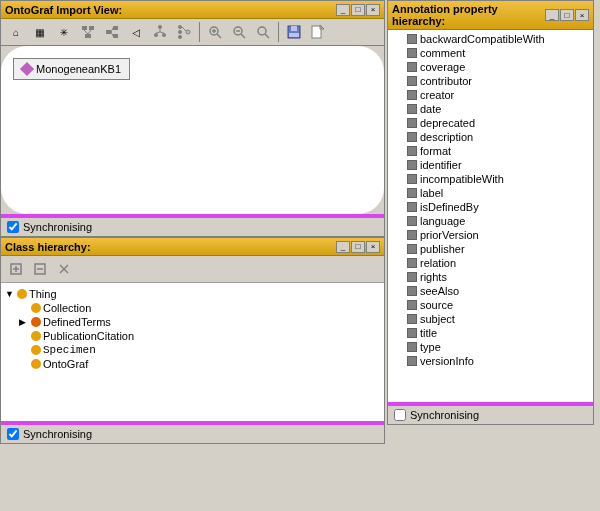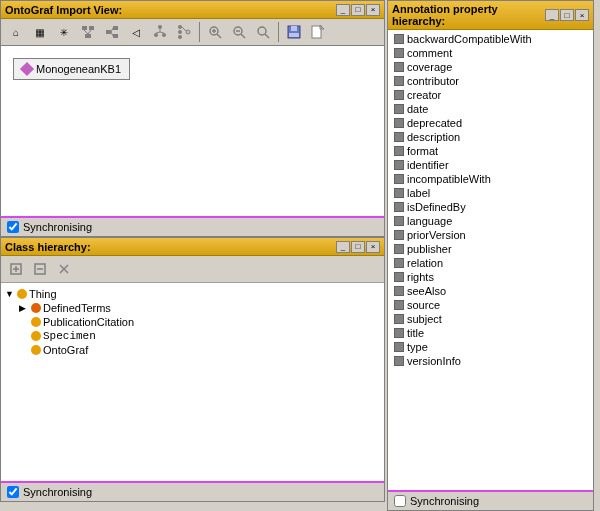--- a/index.html
+++ b/index.html
@@ -18,27 +18,27 @@
     
     .panel {
       display: flex;
       flex-direction: column;
       border: 1px solid #808080;
       background: #d4d0c8;
     }
 
     .left-panel {
       width: 385px;
-      height: 502px;
+      height: 444px;
       flex-shrink: 0;
     }
 
     .right-panel {
       width: 207px;
-      height: 511px;
+      height: 425px;
       flex-shrink: 0;
     }
 
     
     .title-bar {
       background: linear-gradient(to bottom, #f0c040, #d4a010);
       padding: 2px 4px;
       display: flex;
       align-items: center;
       justify-content: space-between;
@@ -100,20 +100,21 @@
       background: #808080;
       margin: 0 2px;
     }
 
     
     .content-area {
       flex: 1;
       background: #ffffff;
       overflow: auto;
       padding: 8px;
+      border-radius: 26px;
     }
 
     
     .kb-node {
       display: inline-flex;
       align-items: center;
       gap: 4px;
       border: 1px solid #808080;
       background: #f0f0f0;
       padding: 4px 8px;
@@ -128,21 +129,21 @@
       flex-shrink: 0;
     }
 
     
     .sync-row {
       padding: 3px 6px;
       display: flex;
       align-items: center;
       gap: 4px;
       background: #d4d0c8;
-      border-top: 2px solid #d946ef;
+      border-top: 4px solid #d946ef;
     }
 
     .sync-row input[type="checkbox"] {
       width: 12px;
       height: 12px;
     }
 
     
     .sub-panel {
       display: flex;
@@ -211,20 +212,21 @@
       padding: 2px 0;
     }
 
     .annotation-item {
       display: flex;
       align-items: center;
       gap: 3px;
       padding: 1px 6px;
       font-size: 11px;
       color: #000;
+      margin-left: 13px;
     }
 
     .annot-icon {
       width: 10px;
       height: 10px;
       background: #808080;
       border: 1px solid #606060;
       flex-shrink: 0;
     }
 
@@ -394,20 +396,25 @@
       </div>
 
       <div class="tree-area">
 
         <div class="tree-item">
           <span class="tree-arrow">▼</span>
           <div class="circle-yellow"></div>
           <span class="tree-item-label">Thing</span>
         </div>
 
+        <div class="tree-item" style="padding-left:14px;">
+          <span class="tree-arrow"> </span>
+          <div class="circle-yellow"></div>
+          <span class="tree-item-label">Collection</span>
+        </div>
 
         <div class="tree-item" style="padding-left:14px;">
           <span class="tree-arrow">▶</span>
           <div class="circle-orange"></div>
           <span class="tree-item-label">DefinedTerms</span>
         </div>
 
         <div class="tree-item" style="padding-left:14px;">
           <span class="tree-arrow"> </span>
           <div class="circle-yellow"></div>

